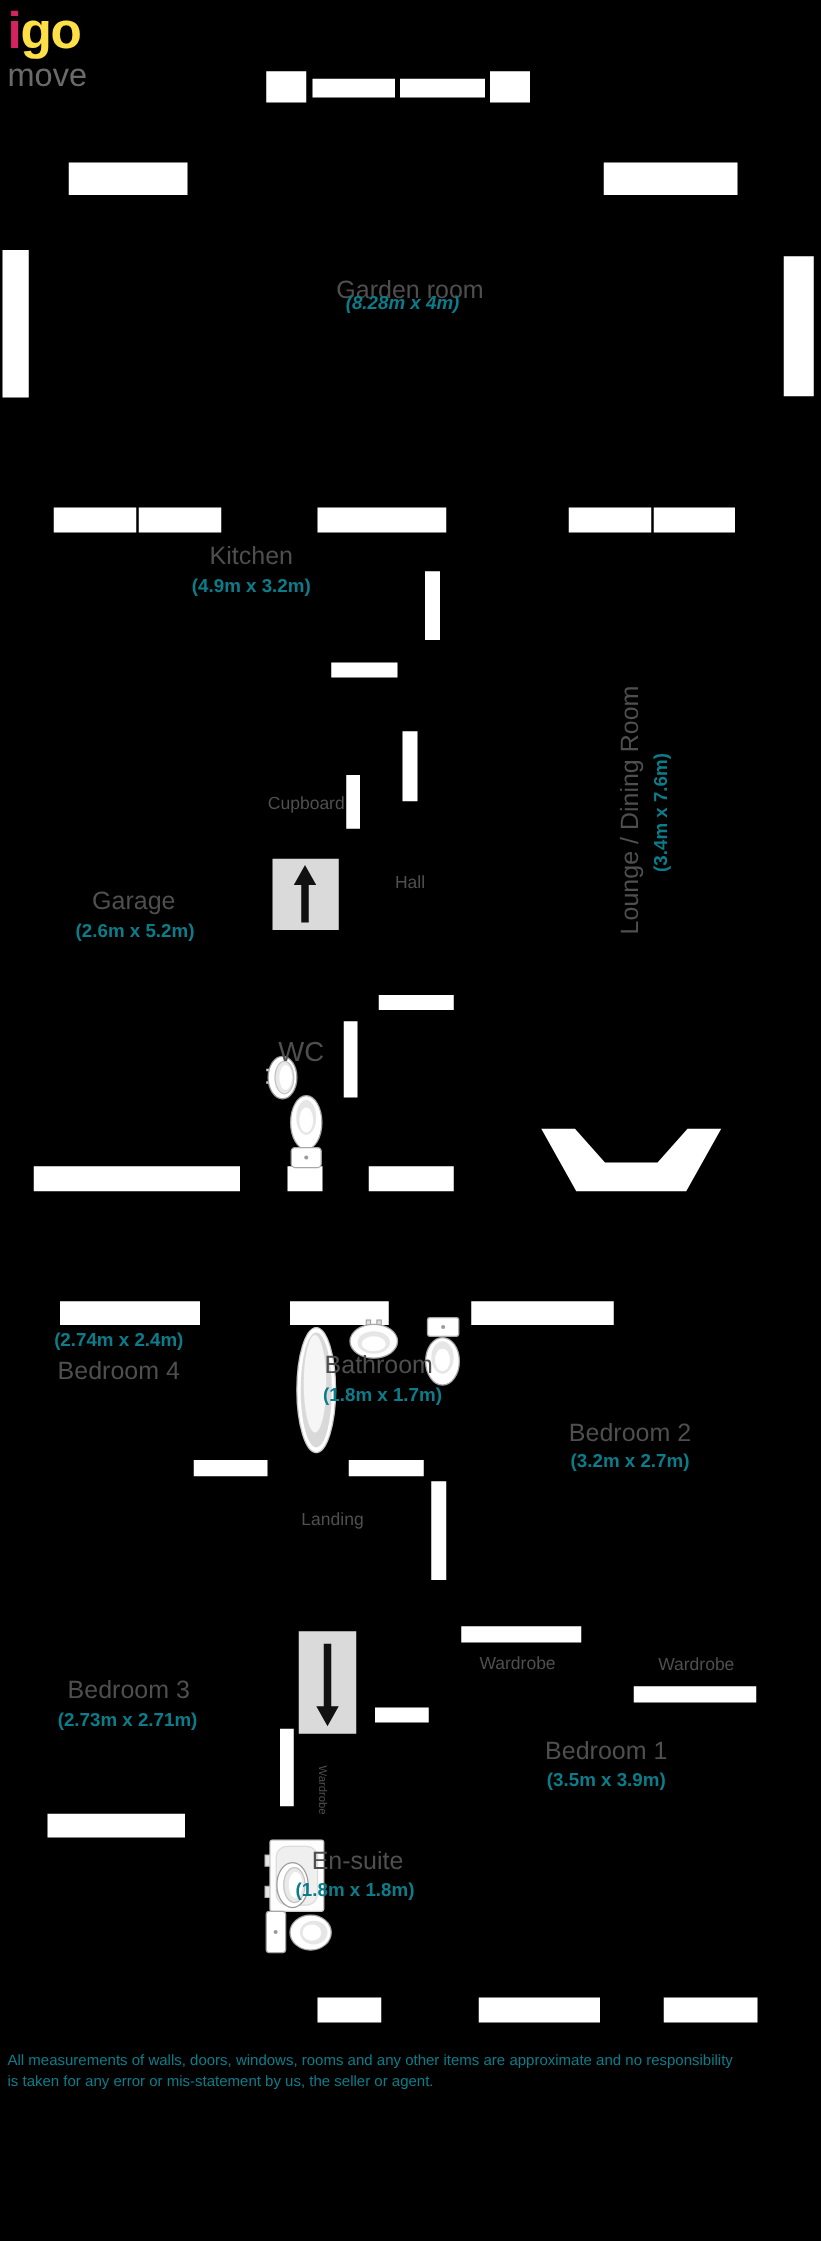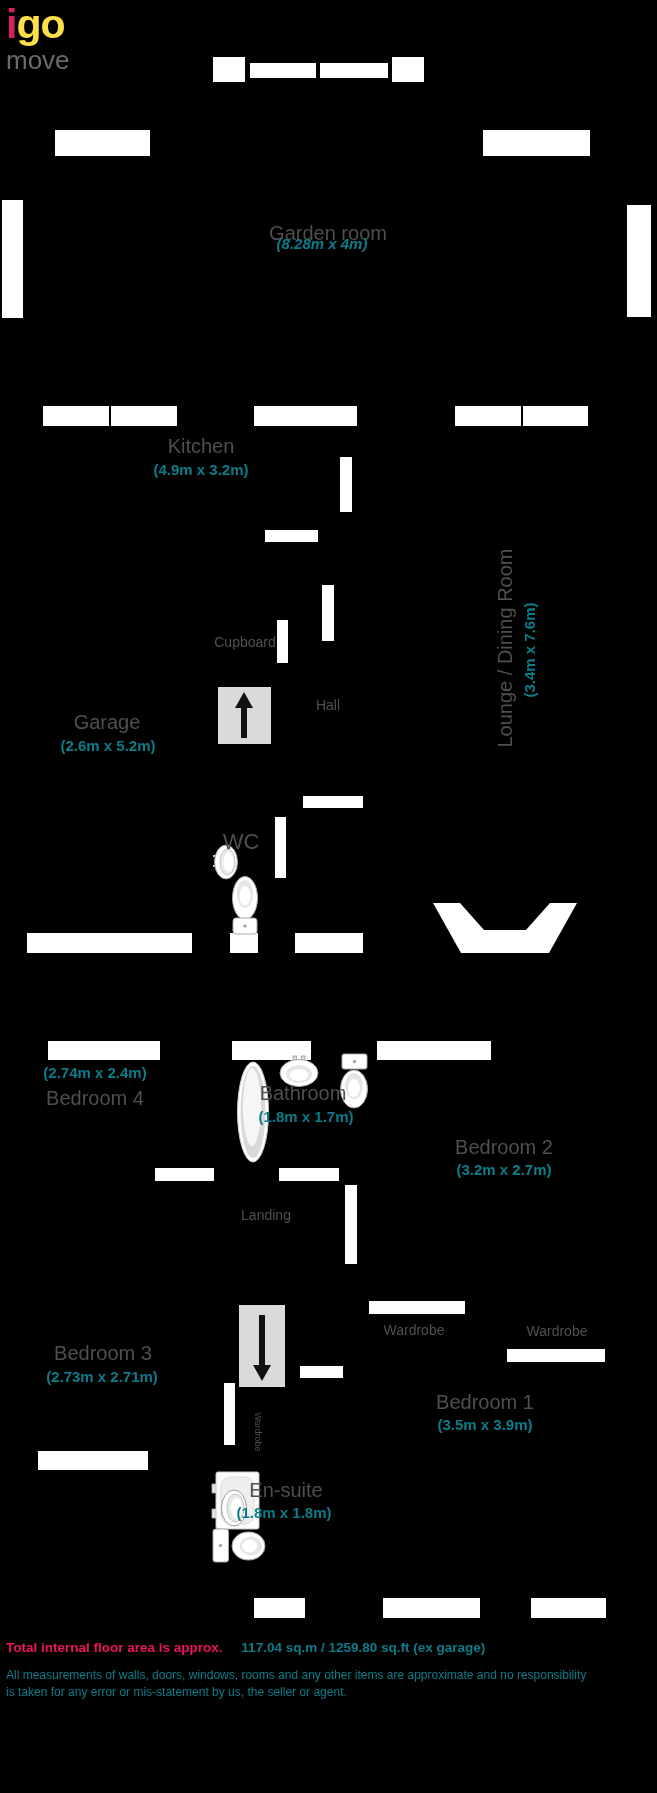--- a/index.html
+++ b/index.html
@@ -194,22 +194,17 @@
   <div class="lbl f20" style="left:103px;top:1353px;">Bedroom 3</div>
   <div class="lbl f15 dims" style="left:102px;top:1376px;">(2.73m x 2.71m)</div>
 
   <div class="lbl f20" style="left:485px;top:1402px;">Bedroom 1</div>
   <div class="lbl f15 dims" style="left:485px;top:1424px;">(3.5m x 3.9m)</div>
 
   <div class="lbl f20" style="left:286px;top:1490px;">En-suite</div>
   <div class="lbl f15 dims" style="left:284px;top:1512px;">(1.8m x 1.8m)</div>
 
   <div id="footer">
-    <div class="line1">
-      <span class="pink">Total internal floor area is approx.</span>
-      <span>&nbsp;&nbsp;&nbsp;</span>
-      <span class="teal">117.04 sq.m  / 1259.80 sq.ft (ex garage)</span>
-    </div>
     <p>All measurements of walls, doors, windows, rooms and any other items are approximate and no responsibility
 is taken for any error or mis-statement by us, the seller or agent.</p>
   </div>
 
 </div>
 
 </body></html>

